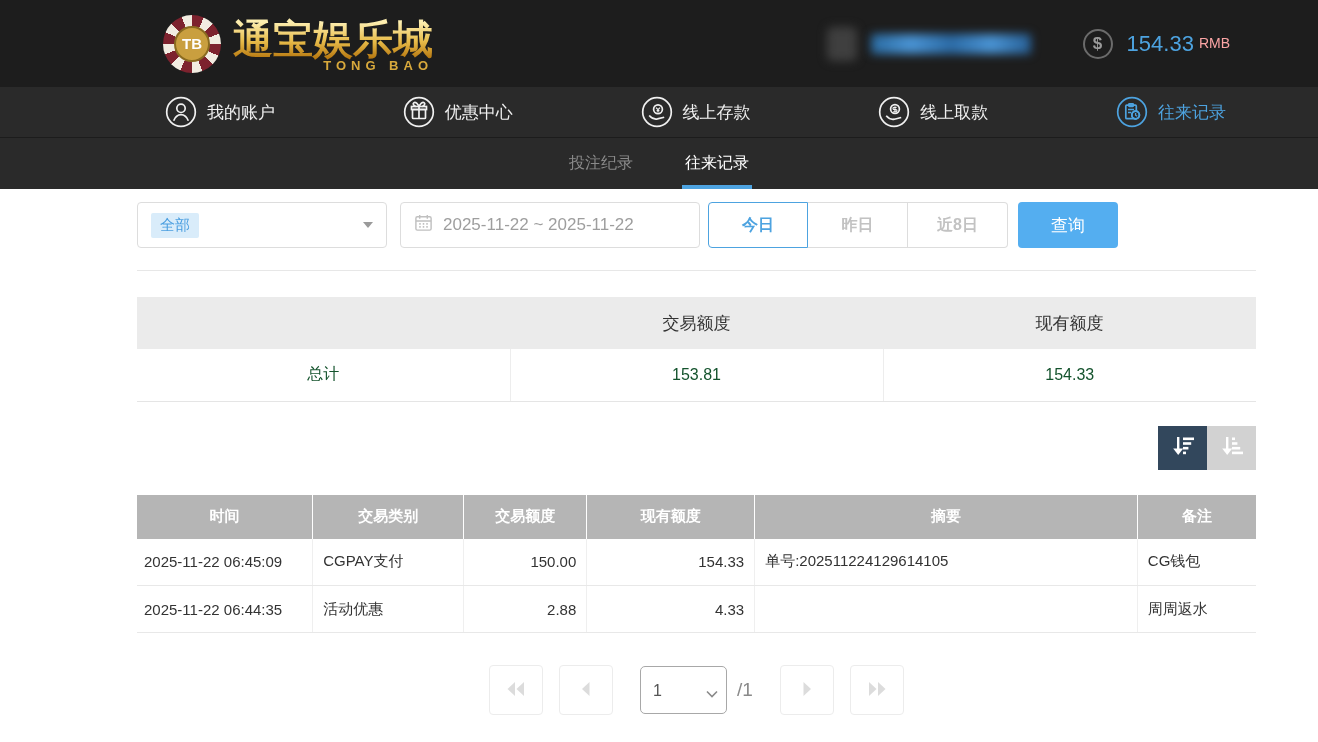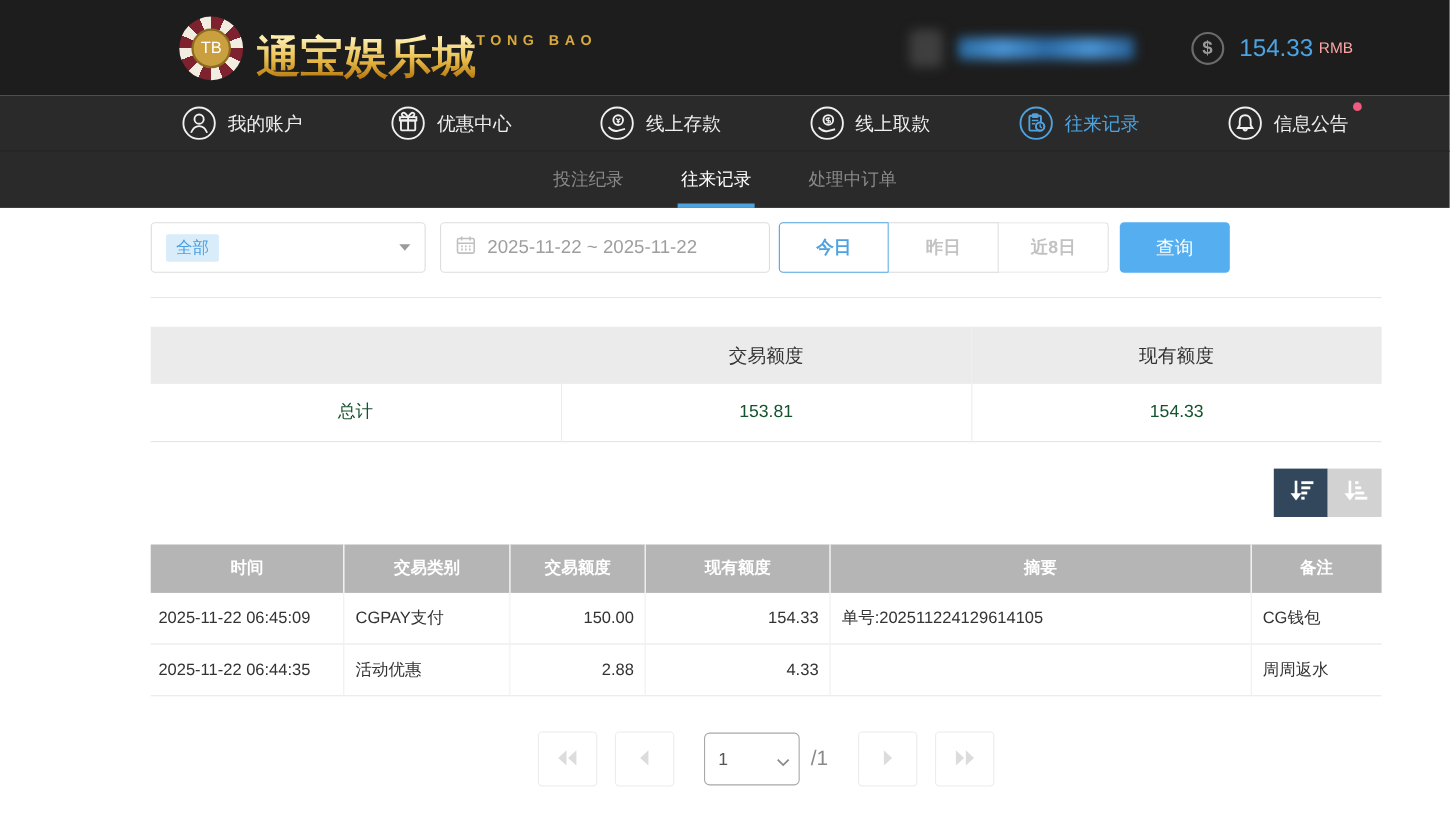--- a/index.html
+++ b/index.html
@@ -6,22 +6,22 @@
   html,body { width:1318px; height:742px; overflow:hidden; background:#fff;
     font-family:"Liberation Sans", sans-serif; }
 
   
   .header { height:87px; background:#1d1d1d; display:flex; align-items:center; }
   .logo { display:flex; align-items:flex-end; margin-left:163px; gap:12px; cursor:pointer; }
   .chip { position:relative; width:58px; height:58px; border-radius:50%;
     background:repeating-conic-gradient(#7d222e 0 24deg, #f2ece1 24deg 45deg); flex:0 0 auto; }
   .chip-inner { position:absolute; inset:11px; border-radius:50%; background:#c99f3f;
     border:2px solid #8a6b20; color:#fff; display:flex; align-items:center; justify-content:center;
-    font-size:15px; font-weight:normal; }
-  .logo-text { display:flex; }
+    font-size:15px; font-weight:bold; }
+  .logo-text { display:flex; flex-direction:column; }
   .logo-title { font-family:"DejaVu Serif", serif; font-weight:bold; font-size:40px; line-height:1.05;
     background:linear-gradient(180deg,#fdeeb0 10%,#e8bc4a 55%,#b87a12 95%);
     -webkit-background-clip:text; background-clip:text; -webkit-text-fill-color:transparent; }
   .logo-sub { text-align:right; font-size:13px; font-weight:bold; letter-spacing:5px; color:#d8a93c; margin-top:-2px; }
 
   .header-right { margin-left:auto; margin-right:88px; display:flex; align-items:center; }
   .avatar-blur { width:30px; height:34px; background:#3f3f3f; border-radius:6px; filter:blur(5px); }
   .name-blur { width:160px; height:20px; margin-left:14px; border-radius:3px;
     background:linear-gradient(90deg,#2a6aa0,#4a94d4 25%,#2c6ba6 50%,#4a94d4 75%,#275f95);
     filter:blur(5px); }
@@ -176,36 +176,25 @@
           <rect x="9.8" y="9.2" width="10.5" height="13.5" rx="1"></rect>
           <rect x="12.8" y="7.8" width="4.5" height="2.6" rx="0.6"></rect>
           <path d="M12 13.5h6M12 16.5h3.2" stroke-width="1.3"></path>
           <circle cx="19.6" cy="19" r="3.8" fill="#2a2a2a"></circle>
           <circle cx="19.6" cy="19" r="3.8"></circle>
           <path d="M19.6 17v2.2l1.6 1" stroke-width="1.3"></path>
         </svg>
       </span>
     <span>往来记录</span>
   </div>
-  <div class="nav-item">
-    <span>
-        <svg width="32" height="32" viewBox="0 0 32 32" fill="none" stroke="currentColor" stroke-width="1.7">
-          <circle cx="16" cy="16" r="14.3"></circle>
-          <path d="M16 8.8c-3.4 0-5 2.6-5 5.6v3.4l-1.6 2.6h13.2l-1.6-2.6v-3.4c0-3-1.6-5.6-5-5.6zM14.3 20.6c0.2 1.3 0.8 2 1.7 2s1.5-0.7 1.7-2"></path>
-        </svg>
-      </span>
-    <span>信息公告</span>
-    <span class="nav-badge"></span>
-  </div>
 </div>
 
 <div class="subtabs">
   <div class="subtab">投注纪录</div>
   <div class="subtab active">往来记录</div>
-  <div class="subtab">处理中订单</div>
 </div>
 
 <div class="content">
 
   <div class="filter-row">
     <div class="select-box">
       <span class="select-chip">全部</span>
       <span class="caret-down"></span>
     </div>
     <div class="date-box">

